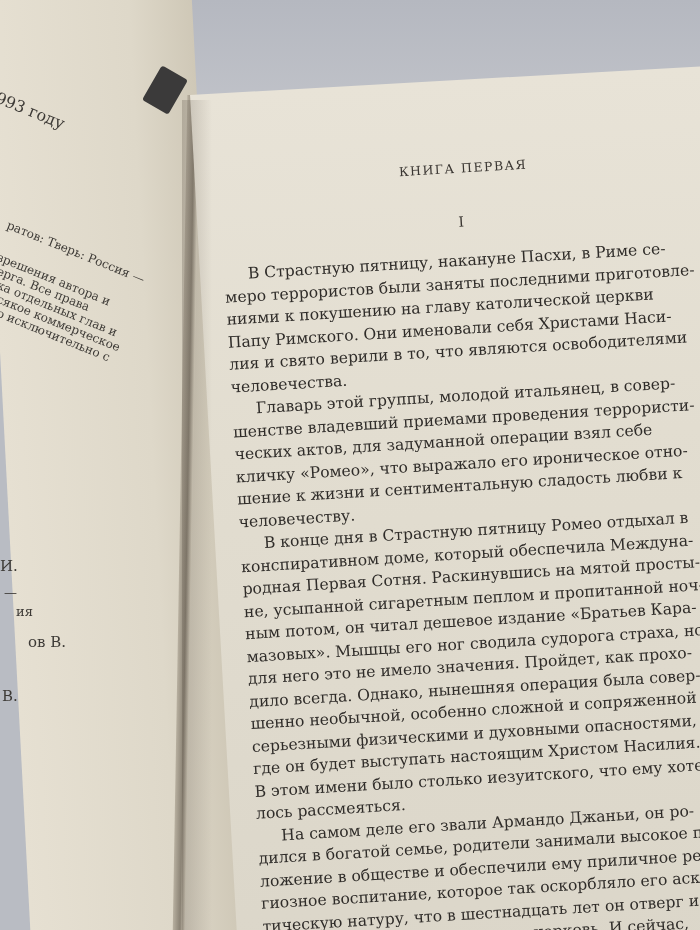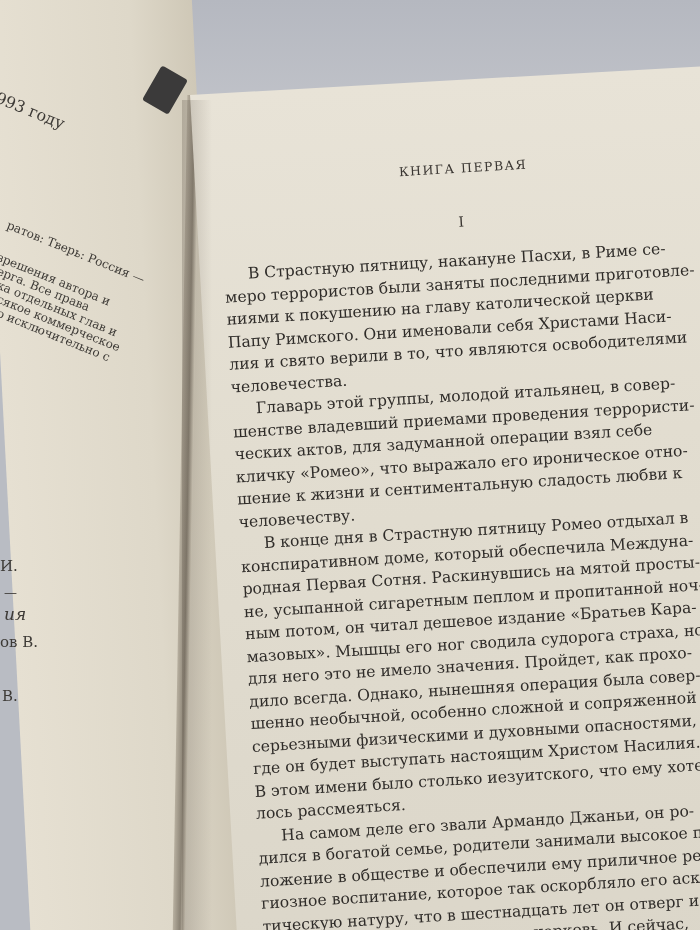--- a/index.html
+++ b/index.html
@@ -62,22 +62,22 @@
 <div id="left-fragments">
     <span class="left-text" style="left: 0px; top: 88px; font-size: 16px; transform: rotate(22deg); transform-origin: left top;">993 году</span>
     <span class="left-text" style="left: 10px; top: 218px; font-size: 12px; transform: rotate(22deg); transform-origin: left top;">ратов: Тверь: Россия —</span>
     <span class="left-text" style="left: 0px; top: 250px; font-size: 12px; transform: rotate(22deg); transform-origin: left top;">зрешения автора и</span>
     <span class="left-text" style="left: 0px; top: 264px; font-size: 12px; transform: rotate(22deg); transform-origin: left top;">ерга. Все права</span>
     <span class="left-text" style="left: 0px; top: 278px; font-size: 12px; transform: rotate(22deg); transform-origin: left top;">ка отдельных глав и</span>
     <span class="left-text" style="left: 0px; top: 292px; font-size: 12px; transform: rotate(22deg); transform-origin: left top;">сякое коммерческое</span>
     <span class="left-text" style="left: 0px; top: 306px; font-size: 12px; transform: rotate(22deg); transform-origin: left top;">о исключительно с</span>
     <span class="left-text" style="left: 0px; top: 557px; font-size: 15px; transform: rotate(0deg); transform-origin: left top;">И.</span>
     <span class="left-text" style="left: 4px; top: 585px; font-size: 13px; transform: rotate(0deg); transform-origin: left top;">—</span>
-    <span class="left-text" style="left: 4px; top: 604px; font-size: 17px; transform: rotate(0deg); transform-origin: left top; font-style: italic;">ия</span>
-    <span class="left-text" style="left: 0px; top: 633px; font-size: 15px; transform: rotate(0deg); transform-origin: left top;">ов В.</span>
+    <span class="left-text" style="left: 16px; top: 604px; font-size: 13px; transform: rotate(0deg); transform-origin: left top;">ия</span>
+    <span class="left-text" style="left: 0px; top: 633px; font-size: 15px; transform: rotate(0deg); transform-origin: left top; padding-left: 28px;">ов В.</span>
     <span class="left-text" style="left: 2px; top: 687px; font-size: 15px; transform: rotate(0deg); transform-origin: left top;">В.</span>
   </div>
 <div class="left-edge"></div>
 
 <div class="right-page"></div>
 <div class="page-shadow"></div>
 
 <div class="right-content">
   <div class="book-title">КНИГА ПЕРВАЯ</div>
   <div class="chapter-num">I</div>

